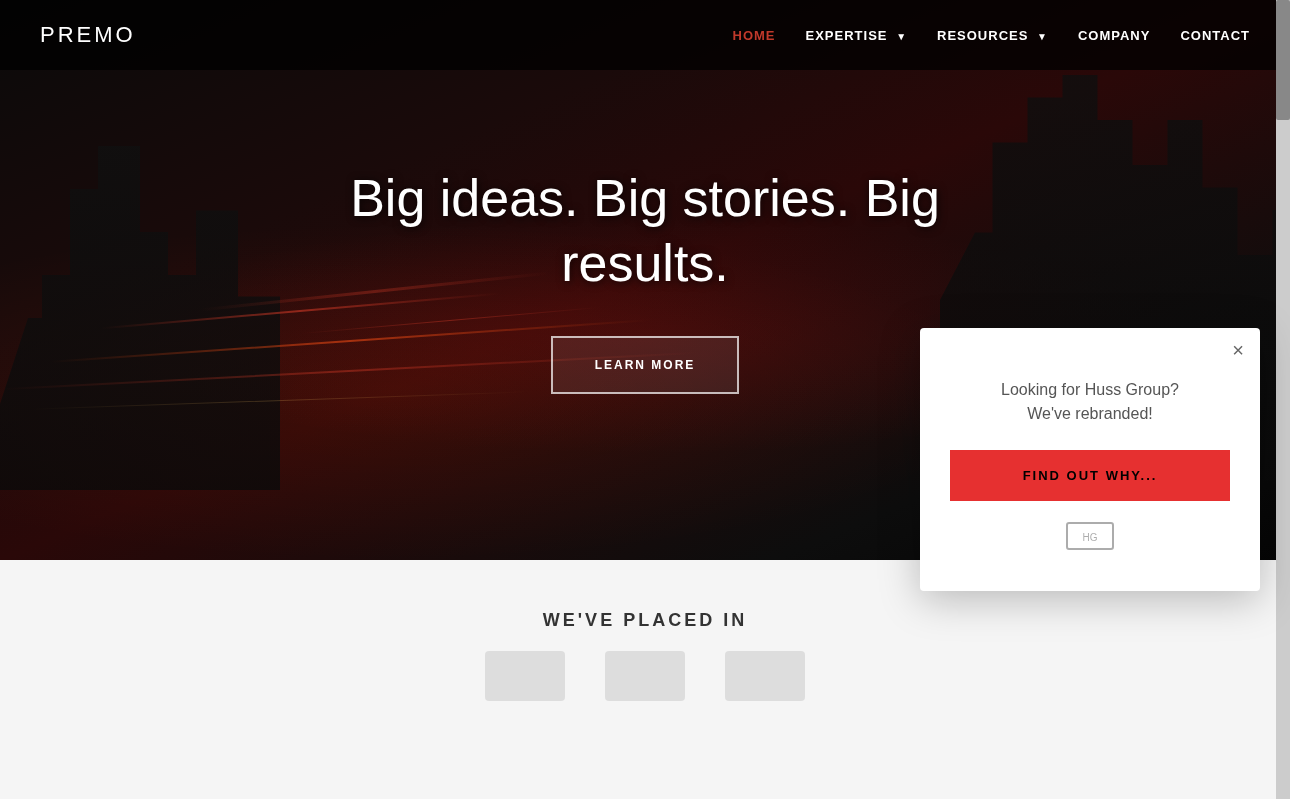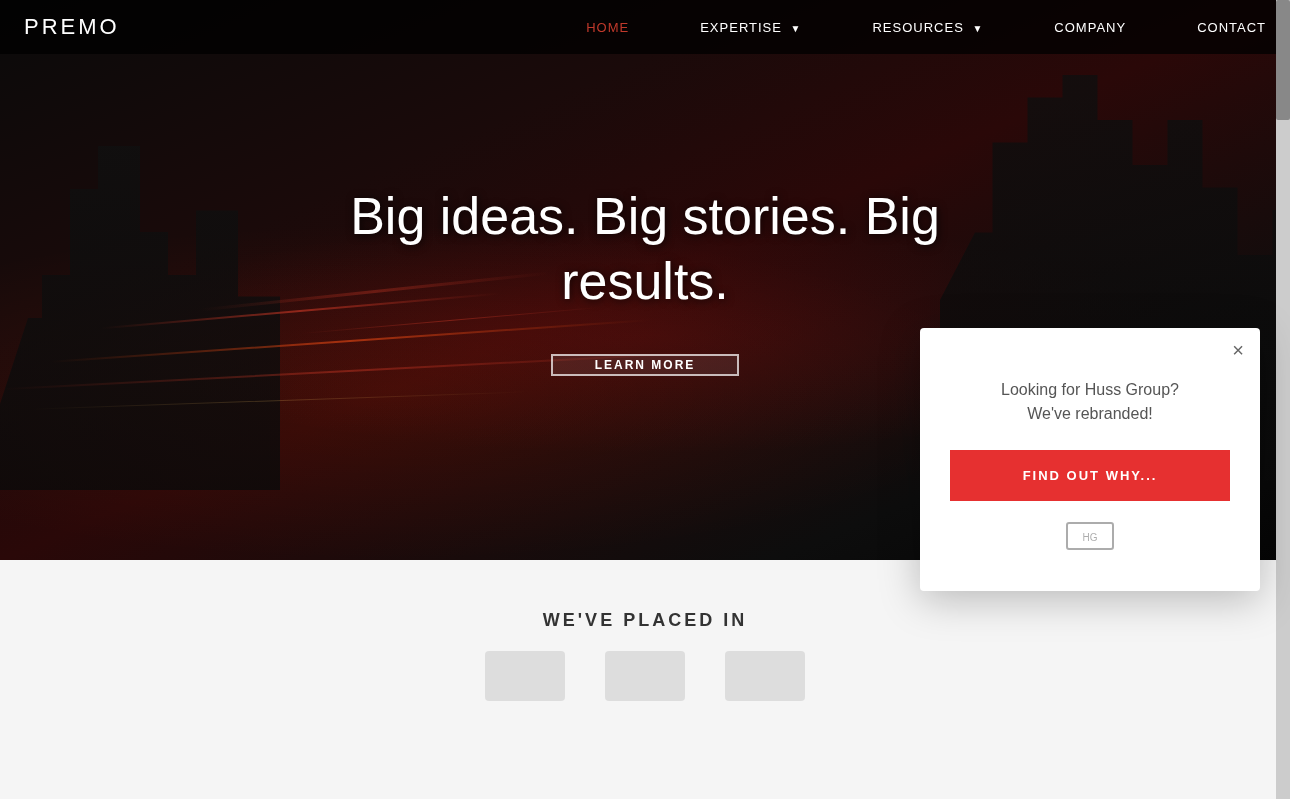--- a/index.html
+++ b/index.html
@@ -7,45 +7,44 @@
 
     
     .navbar {
       position: absolute;
       top: 0; left: 0; right: 0;
       z-index: 100;
       background: rgba(0,0,0,0.75);
       display: flex;
       align-items: center;
       justify-content: space-between;
-      padding: 0 24px;
-      height: 54px;
+      padding: 0 40px;
+      height: 70px;
     }
     .logo {
       color: #fff;
       font-size: 22px;
       font-weight: 300;
       letter-spacing: 3px;
       text-transform: uppercase;
       text-decoration: none;
     }
     .nav-links {
       display: flex;
       align-items: center;
       gap: 30px;
       list-style: none;
     }
     .nav-links li a {
       color: #fff;
       text-decoration: none;
       font-size: 13px;
-      font-weight: 400;
+      font-weight: 700;
       letter-spacing: 1px;
       text-transform: uppercase;
-      margin-left: 41px;
     }
     .nav-links li a.active {
       color: #c0392b;
     }
     .nav-links li a .arrow {
       display: inline-block;
       margin-left: 4px;
       font-size: 10px;
     }
 
@@ -121,21 +120,21 @@
     .hero-title {
       font-size: 52px;
       font-weight: 300;
       line-height: 1.25;
       margin-bottom: 40px;
       text-shadow: 1px 1px 8px rgba(0,0,0,0.8);
       max-width: 600px;
     }
     .hero-btn {
       display: inline-block;
-      padding: 2px 42px;
+      padding: 20px 42px;
       border: 2px solid rgba(255,255,255,0.7);
       color: #fff;
       background: rgba(255,255,255,0.08);
       font-size: 12px;
       font-weight: 700;
       letter-spacing: 2px;
       text-transform: uppercase;
       cursor: pointer;
       text-decoration: none;
       transition: background 0.2s;
@@ -217,21 +216,21 @@
       font-size: 16px;
       color: #555;
       line-height: 1.5;
       margin-bottom: 24px;
     }
     .modal-btn {
       display: block;
       width: 100%;
       padding: 18px;
       background: #e63030;
-      color: #ffffff;
+      color: #000000;
       font-size: 13px;
       font-weight: 700;
       letter-spacing: 2px;
       text-transform: uppercase;
       border: none;
       cursor: pointer;
       margin-bottom: 20px;
     }
     .modal-icon-row {
       display: flex;

